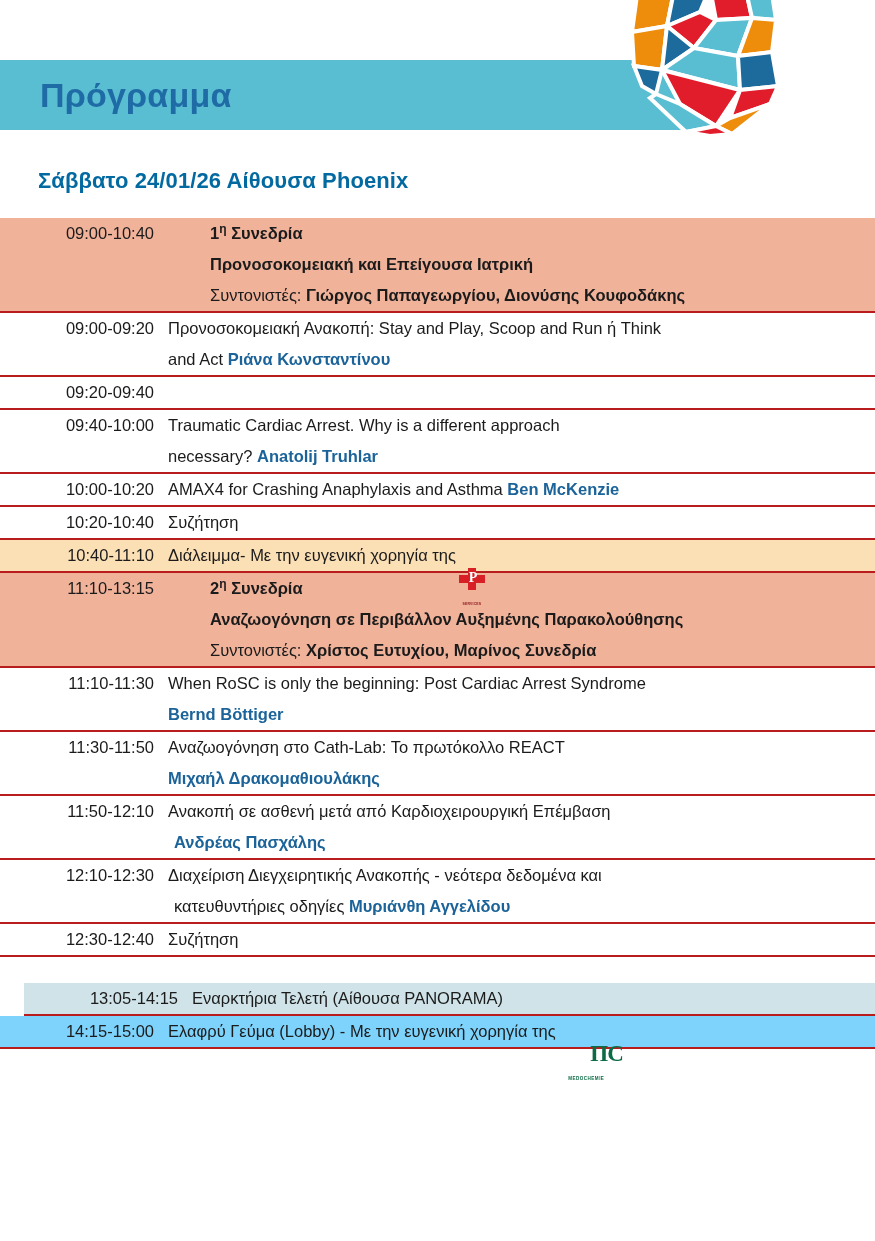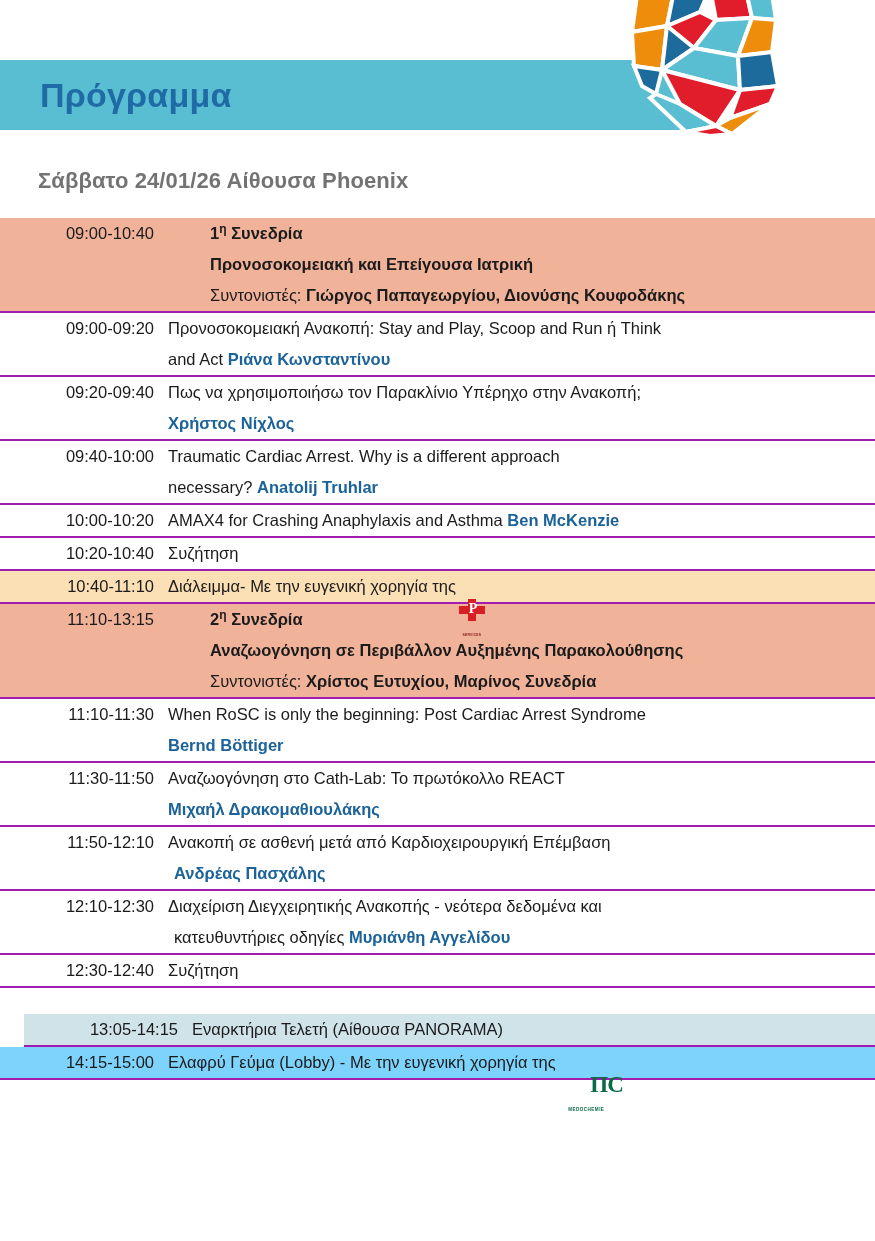--- a/index.html
+++ b/index.html
@@ -22,32 +22,32 @@
     color:#1f6ba6;
     line-height:42px;
   }
   .logo {
     position:absolute; left:620px; top:-14px; width:165px; height:150px;
   }
 
   
   .date-heading {
     position:absolute; left:38px; top:168px;
-    font-size:22px; font-weight:bold; color:#737373;
+    font-size:22px; font-weight:bold; color:#0369a1;
     letter-spacing:.1px;
   }
 
   
   .schedule {
     position:absolute; left:0; top:218px; width:875px;
   }
   .row {
     display:flex; align-items:flex-start;
     width:100%;
-    border-bottom:2px solid #a21caf;
+    border-bottom:2px solid #b91c1c;
   }
   .row .time {
     flex:0 0 168px;
     text-align:right;
     padding-right:14px;
     font-size:16.5px;
     color:#1b1b1b;
     line-height:31px;
     white-space:nowrap;
   }
@@ -155,24 +155,20 @@
     <div class="row talk">
       <div class="time">09:00-09:20</div>
       <div class="body">
         <span>Προνοσοκομειακή Ανακοπή: Stay and Play, Scoop and Run ή Think</span><br>
         <span>and Act</span> <span class="spk">Ριάνα Κωνσταντίνου</span>
       </div>
     </div>
 
     <div class="row talk">
       <div class="time">09:20-09:40</div>
-      <div class="body">
-        <span>Πως να χρησιμοποιήσω τον Παρακλίνιο Υπέρηχο στην Ανακοπή;</span><br>
-        <span class="spk">Χρήστος Νίχλος</span>
-      </div>
     </div>
 
     <div class="row talk">
       <div class="time">09:40-10:00</div>
       <div class="body">
         <span>Traumatic Cardiac Arrest. Why is a different approach</span><br>
         <span>necessary?</span> <span class="spk">Anatolij Truhlar</span>
       </div>
     </div>
 

